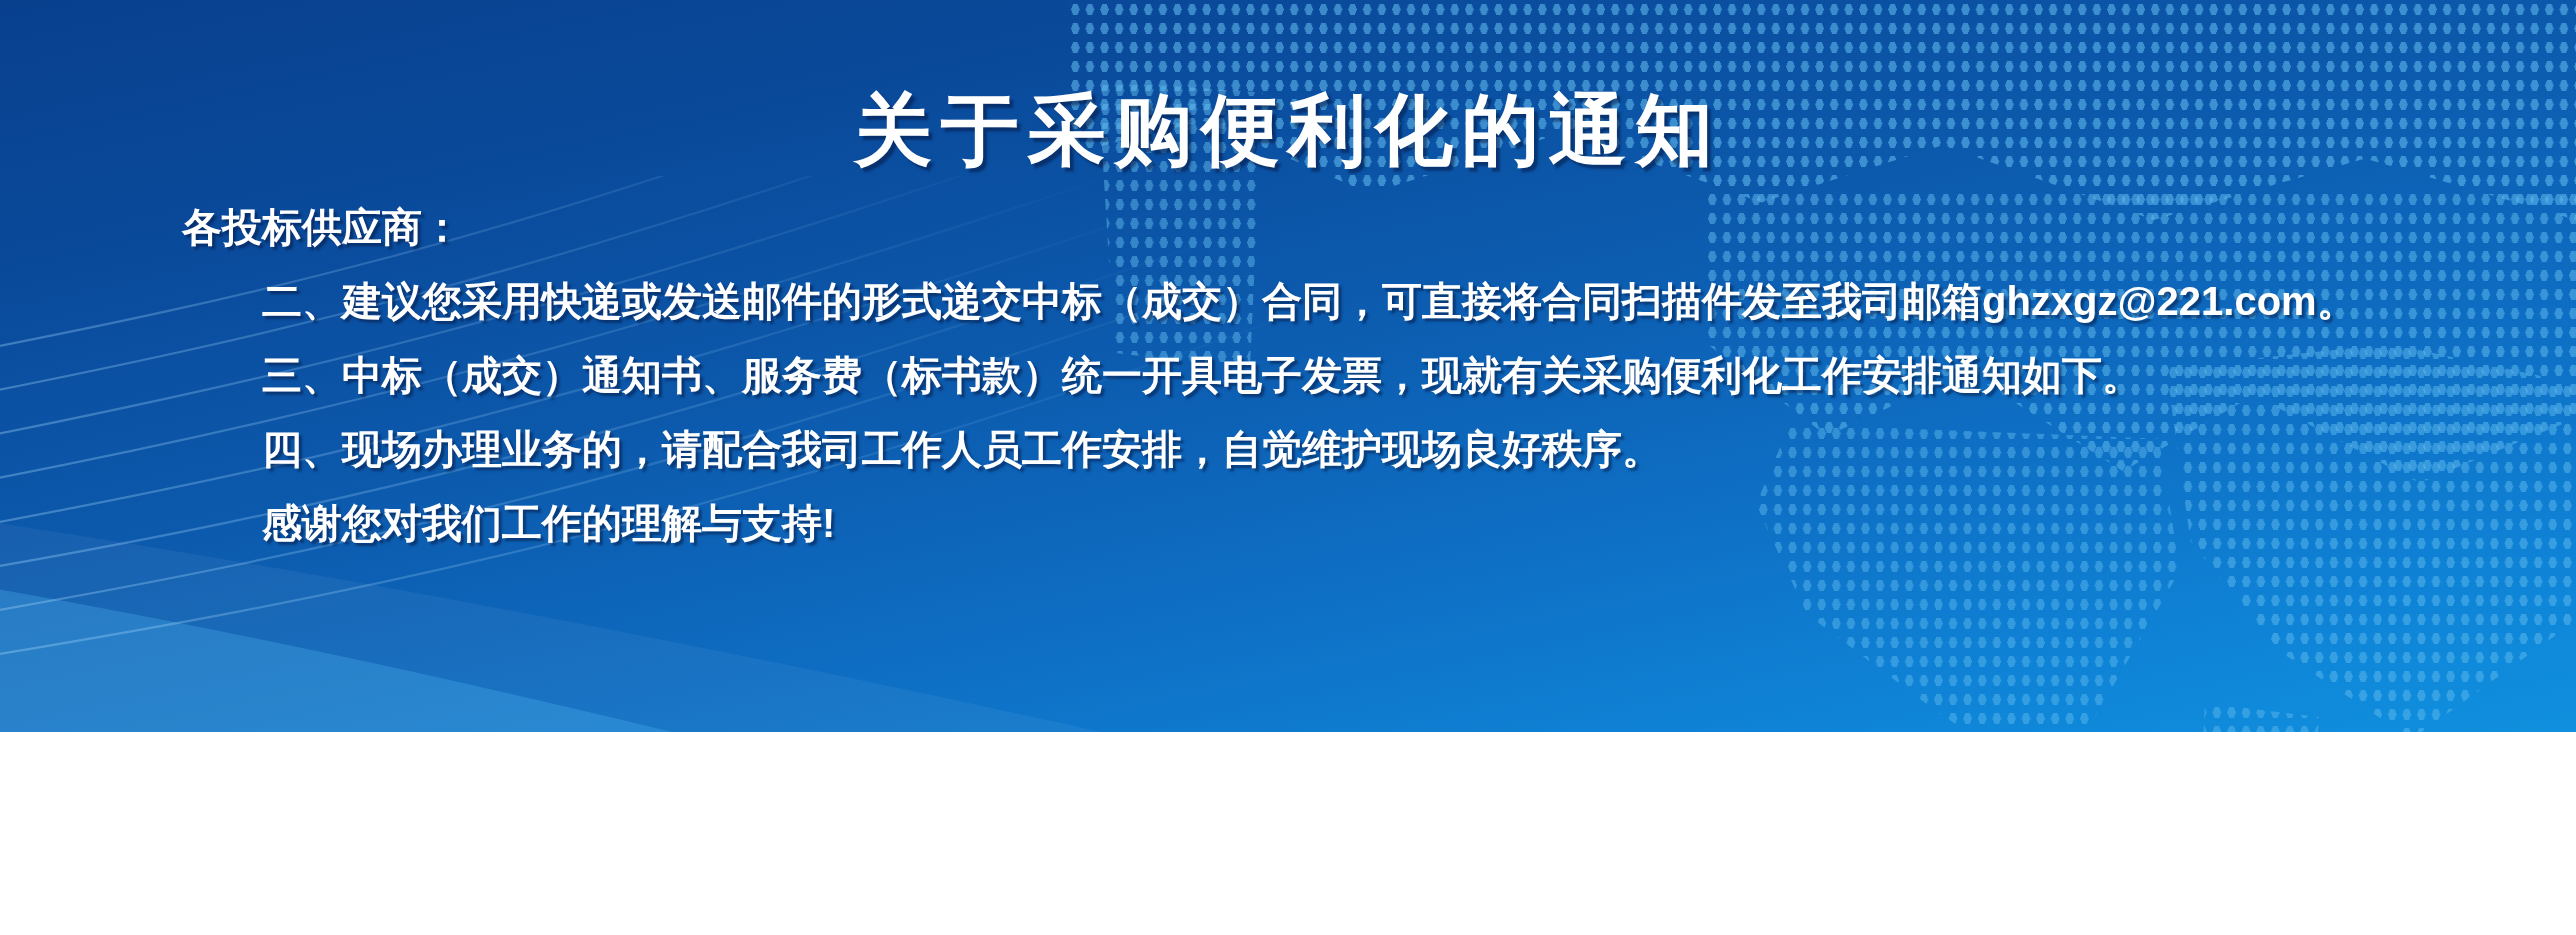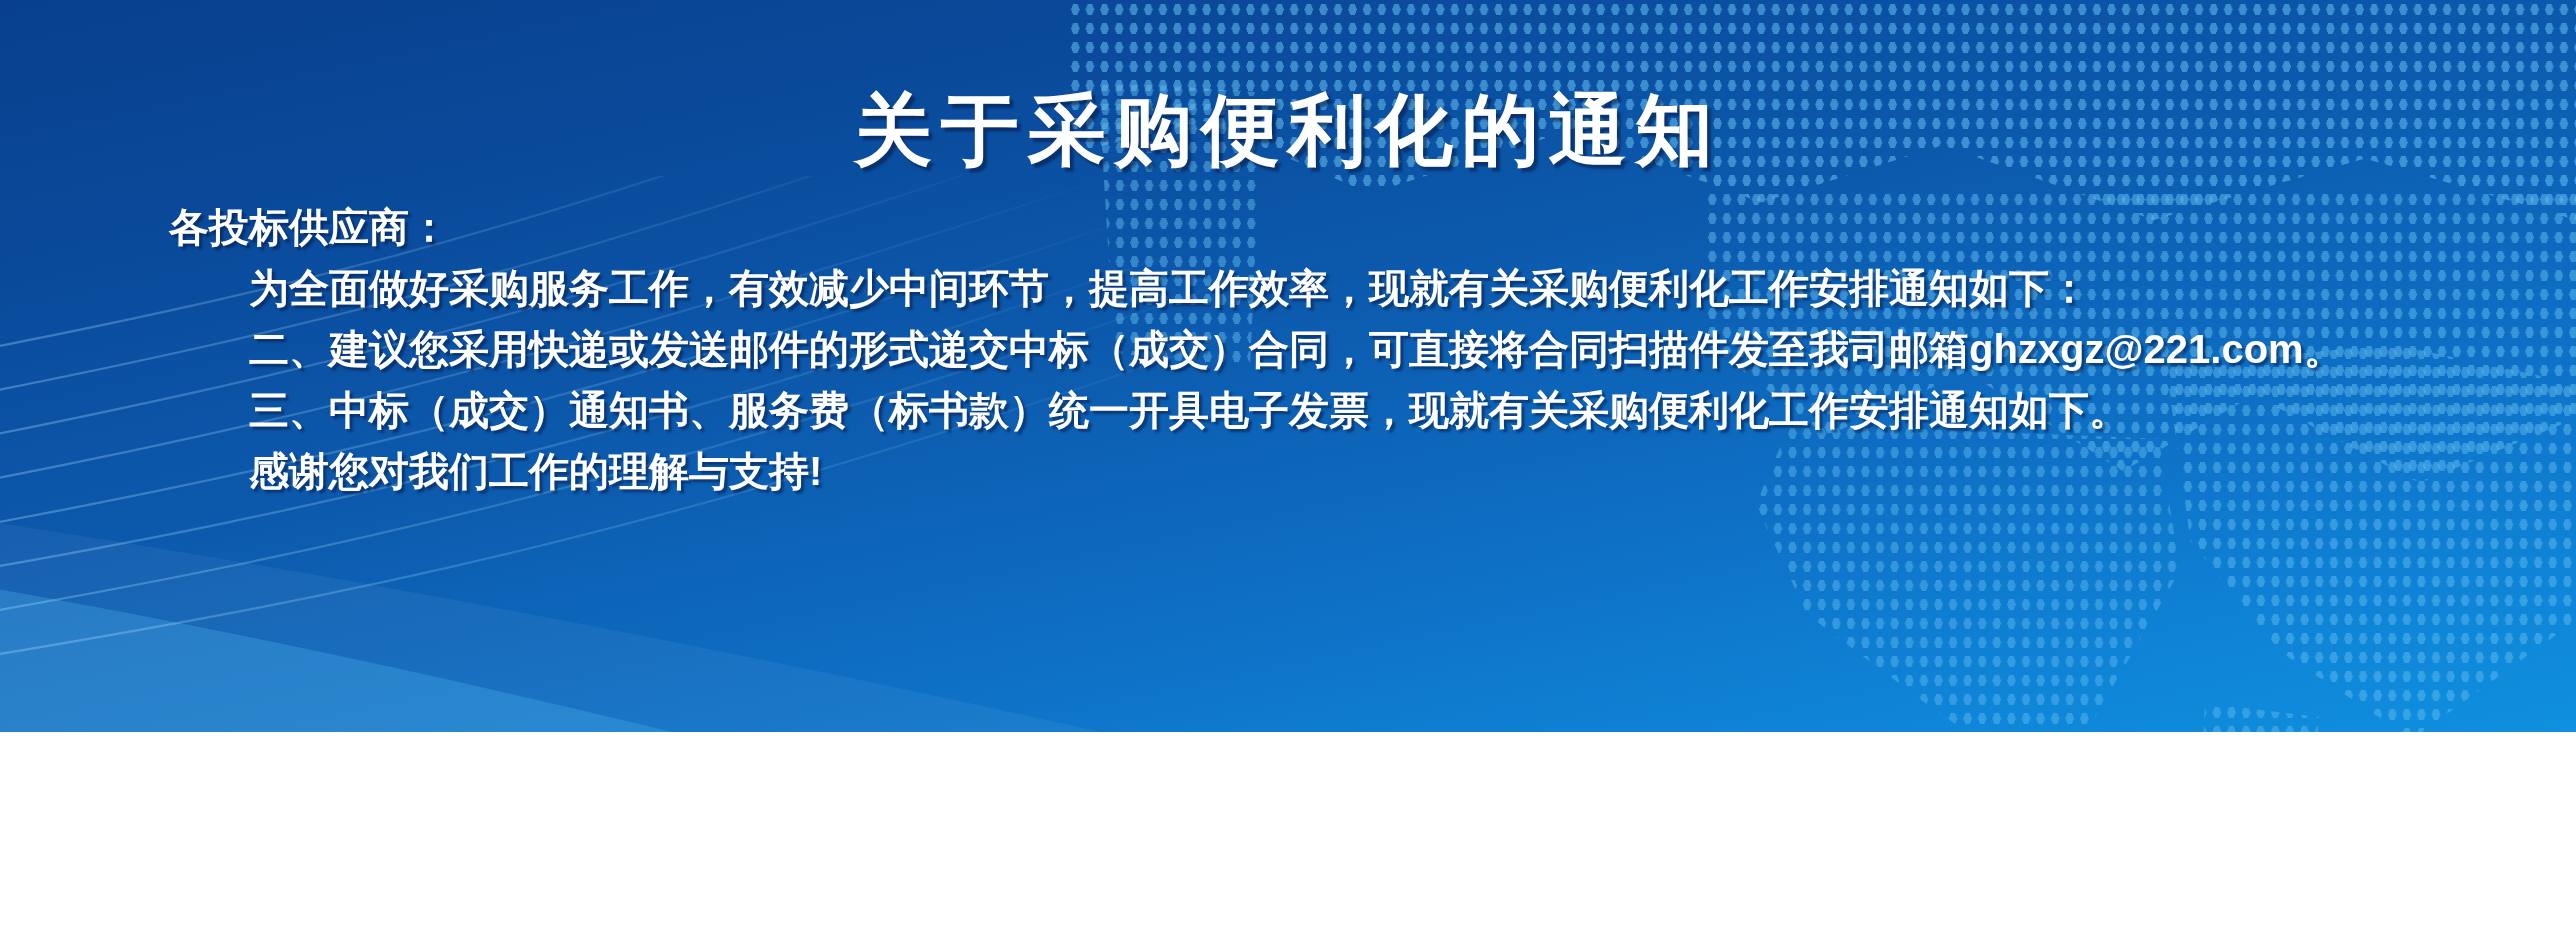--- a/index.html
+++ b/index.html
@@ -46,21 +46,21 @@
     letter-spacing: 8.8px; line-height: 1.1;
     text-shadow: 3.7px 3.7px 2.2px rgba(5,20,60,0.5);
   }
   .body-text {
     position: relative;
     margin: 25px 132px 0 165px;
     font-size: 40px; font-weight: bold;
     line-height: 57px;
     text-shadow: 2.9px 2.9px 2.2px rgba(5,20,60,0.5);
   }
-  .body-text p { margin: 4px; text-indent: 2em; }
+  .body-text p { margin: 17px; text-indent: 2em; }
   .body-text p.no-indent { text-indent: 0; }
   .signature {
     position: absolute;
     right: 132px; top: 765px;
     text-align: center;
     font-size: 40px; font-weight: bold;
     line-height: 64px;
     text-shadow: 2.9px 2.9px 2.2px rgba(5,20,60,0.5);
   }
 </style>
@@ -93,23 +93,23 @@
     <path d="M -40 360 C 360 280 760 190 1430 -40" stroke="url(#fade)" stroke-width="3" fill="none"></path>
     <path d="M -40 300 C 340 225 720 140 1340 -80" stroke="url(#fade)" stroke-width="3" fill="none"></path>
     <path d="M -40 240 C 320 170 680 90 1250 -120" stroke="url(#fade)" stroke-width="3" fill="none"></path>
     <path d="M -40 660 C 440 580 940 490 1820 170" stroke="url(#fade)" stroke-width="3" fill="none"></path>
   </svg>
 
   <h1 class="title">关于采购便利化的通知</h1>
 
   <div class="body-text">
     <p class="no-indent">各投标供应商：</p>
-    <p>为全面做好采购服务工作，有效减少中间环节，提高工作效率，现就有关采购便利化工作安排通知如下：</p>
     <p>二、建议您采用快递或发送邮件的形式递交中标（成交）合同，可直接将合同扫描件发至我司邮箱ghzxgz@221.com。</p>
     <p>三、中标（成交）通知书、服务费（标书款）统一开具电子发票，现就有关采购便利化工作安排通知如下。</p>
+    <p>四、现场办理业务的，请配合我司工作人员工作安排，自觉维护现场良好秩序。</p>
     <p>感谢您对我们工作的理解与支持!</p>
   </div>
 
   <div class="signature">
     <div>广东国和采购咨询有限公司</div>
   </div>
 
 </div>
 
 

